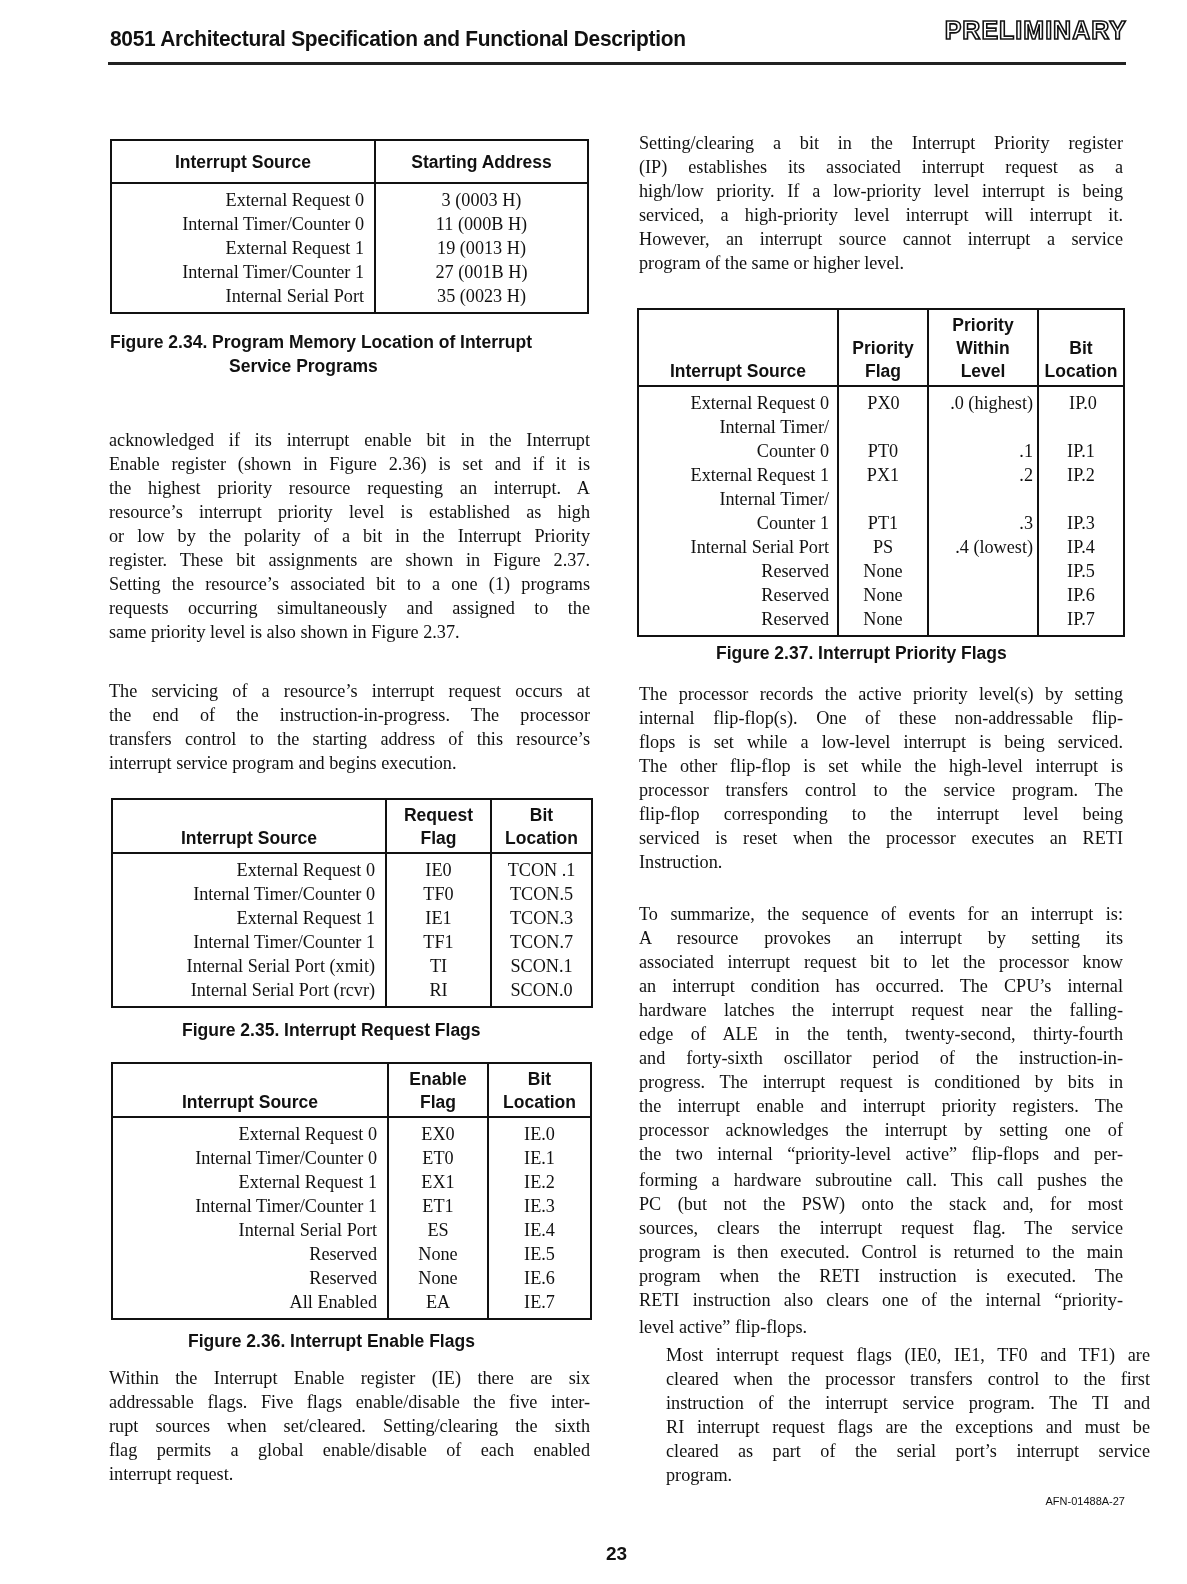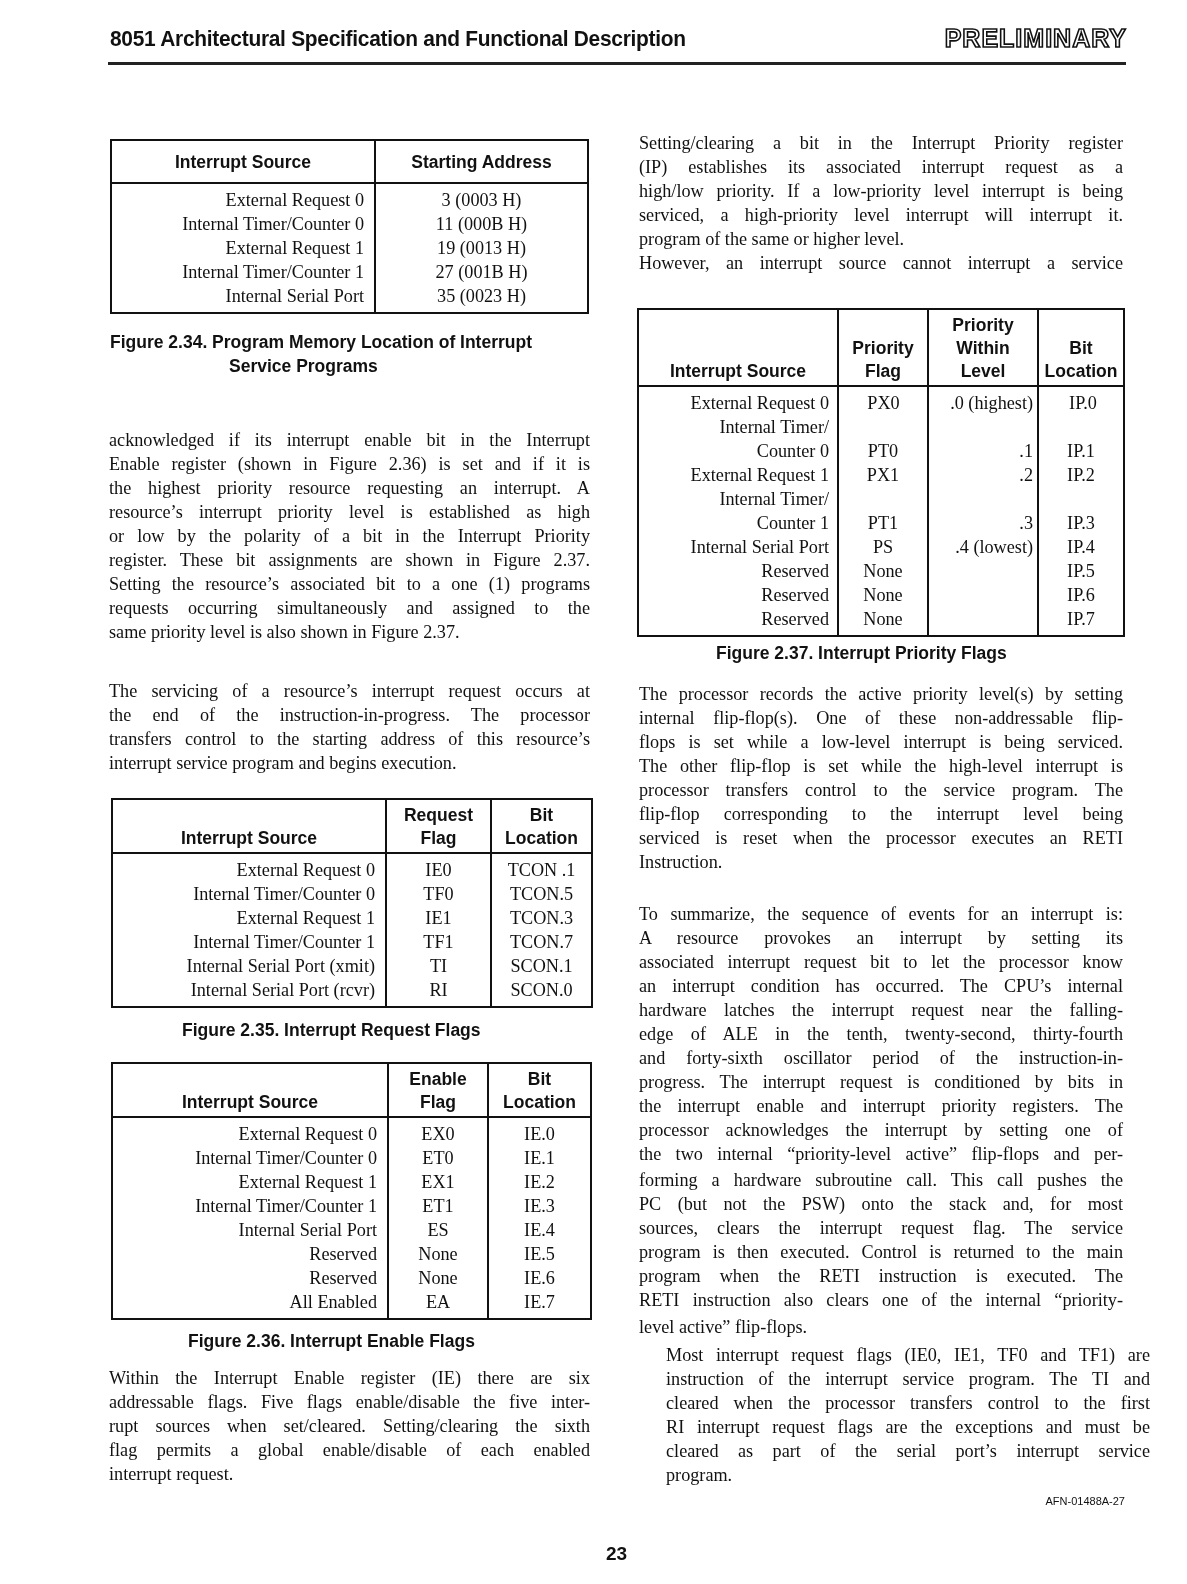--- a/index.html
+++ b/index.html
@@ -1,21 +1,21 @@
 <!DOCTYPE html>
 <html><head>
 <meta charset="utf-8">
 <style>
   html, body { margin: 0; padding: 0; background: #ffffff; }
   body { width: 1187px; height: 1584px; position: relative; overflow: hidden; color: #111; }
   .serif { font-family: "Liberation Serif", "DejaVu Serif", serif; }
   .sans { font-family: "Liberation Sans", "DejaVu Sans", sans-serif; }
 
   .hdr-title { position: absolute; left: 110px; top: 26px; font-size: 22.5px; font-weight: bold; letter-spacing: -0.3px; transform: scaleX(0.93); transform-origin: left; white-space: nowrap; }
-  .hdr-prelim { position: absolute; right: 60px; top: 24px; font-size: 25px; font-weight: bold; color: #fff; -webkit-text-stroke: 1.6px #111; letter-spacing: 1px; white-space: nowrap; }
+  .hdr-prelim { position: absolute; right: 60px; top: 16px; font-size: 25px; font-weight: bold; color: #fff; -webkit-text-stroke: 1.6px #111; letter-spacing: 1px; white-space: nowrap; }
   .hdr-rule { position: absolute; left: 108px; top: 62px; width: 1018px; height: 3px; background: #222; }
 
   .para { position: absolute; font-size: 18.2px; line-height: 24px; text-align: justify; }
   .para .ln { display: block; text-align: justify; text-align-last: justify; white-space: nowrap; height: 24px; }
   .para .ln.last { text-align-last: left; }
 
   table.ft { position: absolute; border-collapse: collapse; border: 2px solid #111; font-size: 18.2px; }
   table.ft th { font-family: "Liberation Sans", "DejaVu Sans", sans-serif; font-weight: bold; font-size: 17.5px; line-height: 23px; border-left: 2px solid #111; border-bottom: 2px solid #111; vertical-align: bottom; padding: 4px 2px 2px; }
   table.ft th:first-child { border-left: none; }
   table.ft td { font-family: "Liberation Serif", "DejaVu Serif", serif; border-left: 2px solid #111; padding: 0 10px; line-height: 24px; height: 24px; white-space: nowrap; vertical-align: bottom; }
@@ -208,22 +208,22 @@
     <span class="ln">rupt sources when set/cleared. Setting/clearing the sixth</span>
     <span class="ln">flag permits a global enable/disable of each enabled</span>
     <span class="ln last">interrupt request.</span>
   </div>
 
 <div class="para serif" id="rp1" style="left:639px; top:131px; width:484px;">
     <span class="ln">Setting/clearing a bit in the Interrupt Priority register</span>
     <span class="ln">(IP) establishes its associated interrupt request as a</span>
     <span class="ln">high/low priority. If a low-priority level interrupt is being</span>
     <span class="ln">serviced, a high-priority level interrupt will interrupt it.</span>
+    <span class="ln">However, an interrupt source cannot interrupt a service</span>
     <span class="ln last">program of the same or higher level.</span>
-    <span class="ln">However, an interrupt source cannot interrupt a service</span>
   </div>
 
 <table class="ft" id="t237" style="left:637px; top:308px; width:488px;">
   <thead>
       <tr id="t237-head">
         <th style="width: 194px;">
           <div>Interrupt Source</div>
         </th>
         <th style="width: 84px;">
           <div>Priority</div>
@@ -320,21 +320,21 @@
     <span class="ln" style="margin-top: 2px;">forming a hardware subroutine call. This call pushes the</span>
     <span class="ln">PC (but not the PSW) onto the stack and, for most</span>
     <span class="ln">sources, clears the interrupt request flag. The service</span>
     <span class="ln">program is then executed. Control is returned to the main</span>
     <span class="ln">program when the RETI instruction is executed. The</span>
     <span class="ln">RETI instruction also clears one of the internal “priority-</span>
     <span class="ln last" style="margin-top: 3px;">level active” flip-flops.</span>
   </div>
 <div class="para serif" id="rp4" style="left:666px; top:1343px; width:484px;">
     <span class="ln">Most interrupt request flags (IE0, IE1, TF0 and TF1) are</span>
+    <span class="ln">cleared when the processor transfers control to the first</span>
     <span class="ln">instruction of the interrupt service program. The TI and</span>
-    <span class="ln">cleared when the processor transfers control to the first</span>
     <span class="ln">RI interrupt request flags are the exceptions and must be</span>
     <span class="ln">cleared as part of the serial port’s interrupt service</span>
     <span class="ln last">program.</span>
   </div>
 
 <div class="footer-code">AFN-01488A-27</div>
 <div class="page-num">23</div>
 
 </body></html>

